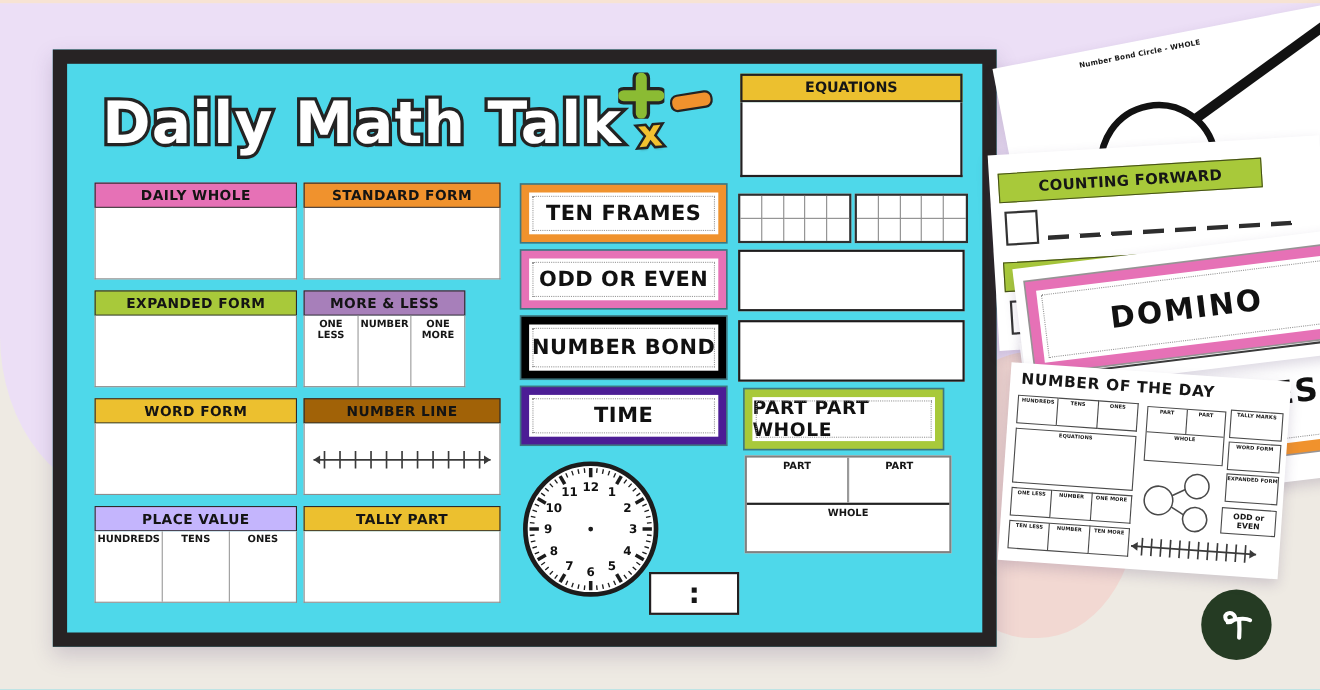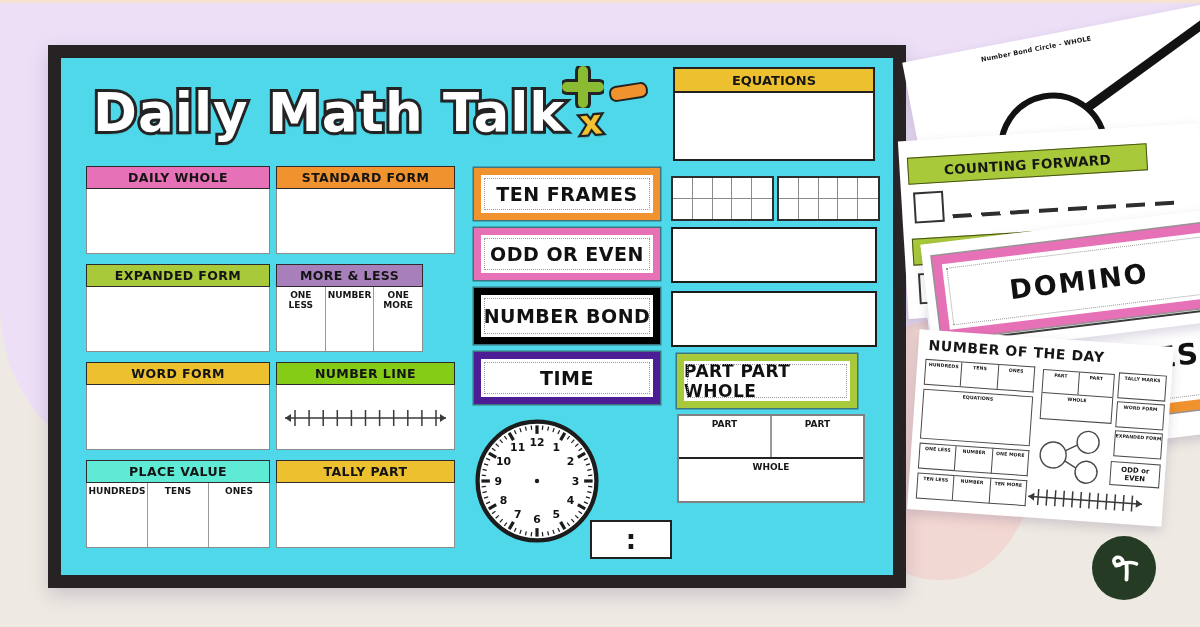--- a/index.html
+++ b/index.html
@@ -151,42 +151,42 @@
         <div class="col">NUMBER</div>
         <div class="col">ONE MORE</div>
       </div>
     </div>
   </div>
   <div class="sec" style="left:25px;top:304px;width:184px">
     <div class="hdr" style="background:#ecc02f">WORD FORM</div>
     <div class="body"></div>
   </div>
   <div class="sec" style="left:215px;top:304px;width:179px">
-    <div class="hdr" style="background:#84cc16">NUMBER LINE</div>
+    <div class="hdr" style="background:#a16207">NUMBER LINE</div>
     <div class="body">
       <div class="abs" style="left:6px;right:6px;top:20px;height:26px"><svg width="165" height="26">
             <line x1="2" y1="13" x2="163" y2="13" stroke="#3a3a3a" stroke-width="1.5"></line>
             <path d="M8 9 L2 13 L8 17 Z" fill="#3a3a3a"></path>
             <path d="M157 9 L163 13 L157 17 Z" fill="#3a3a3a"></path>
             <line x1="12" y1="5" x2="12" y2="21" stroke="#3a3a3a" stroke-width="1.5"></line>
             <line x1="26.1" y1="5" x2="26.1" y2="21" stroke="#3a3a3a" stroke-width="1.5"></line>
             <line x1="40.2" y1="5" x2="40.2" y2="21" stroke="#3a3a3a" stroke-width="1.5"></line>
             <line x1="54.3" y1="5" x2="54.3" y2="21" stroke="#3a3a3a" stroke-width="1.5"></line>
             <line x1="68.4" y1="5" x2="68.4" y2="21" stroke="#3a3a3a" stroke-width="1.5"></line>
             <line x1="82.5" y1="5" x2="82.5" y2="21" stroke="#3a3a3a" stroke-width="1.5"></line>
             <line x1="96.6" y1="5" x2="96.6" y2="21" stroke="#3a3a3a" stroke-width="1.5"></line>
             <line x1="110.7" y1="5" x2="110.7" y2="21" stroke="#3a3a3a" stroke-width="1.5"></line>
             <line x1="124.8" y1="5" x2="124.8" y2="21" stroke="#3a3a3a" stroke-width="1.5"></line>
             <line x1="138.9" y1="5" x2="138.9" y2="21" stroke="#3a3a3a" stroke-width="1.5"></line>
             <line x1="153" y1="5" x2="153" y2="21" stroke="#3a3a3a" stroke-width="1.5"></line>
           </svg></div>
     </div>
   </div>
   <div class="sec" style="left:25px;top:402px;width:184px">
-    <div class="hdr" style="background:#5eead4">PLACE VALUE</div>
+    <div class="hdr" style="background:#c4b5fd">PLACE VALUE</div>
     <div class="body">
       <div class="cols">
         <div class="col">HUNDREDS</div>
         <div class="col">TENS</div>
         <div class="col">ONES</div>
       </div>
     </div>
   </div>
   <div class="sec" style="left:215px;top:402px;width:179px">
     <div class="hdr" style="background:#ecc02f">TALLY PART</div>

